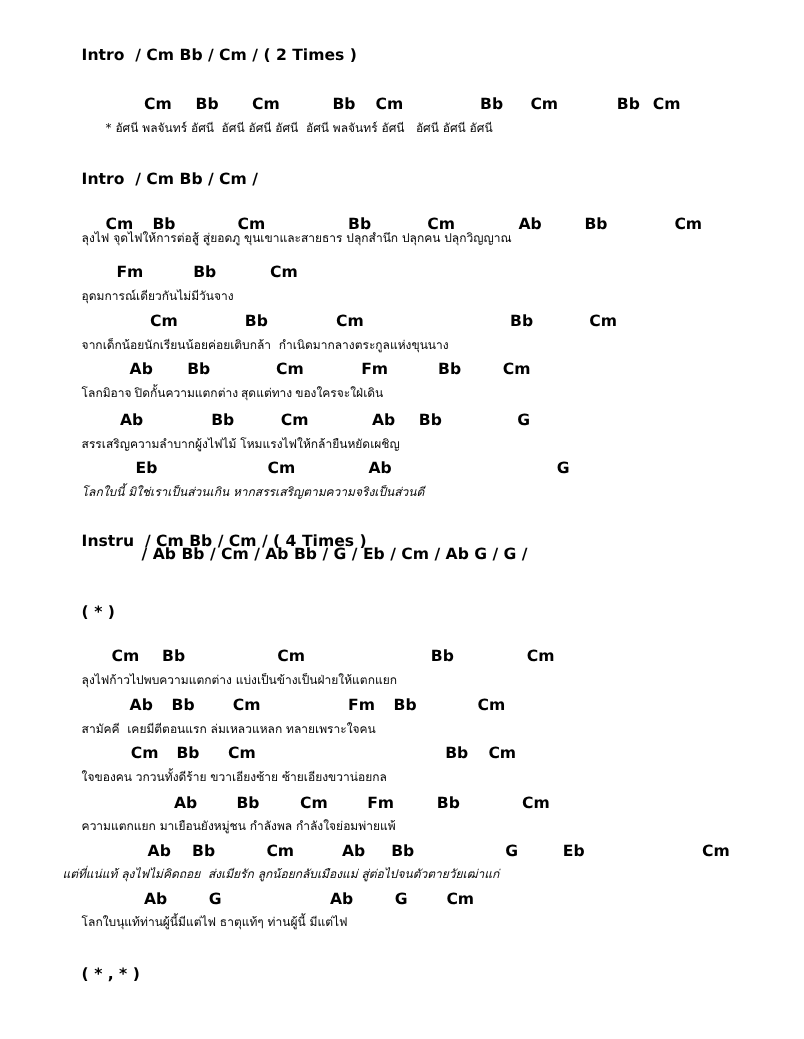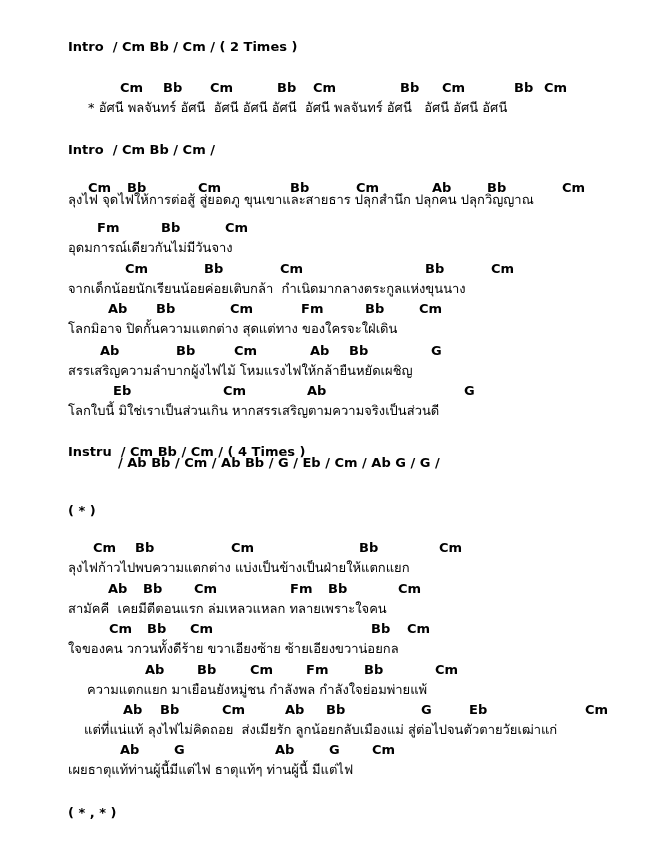--- a/index.html
+++ b/index.html
@@ -1,20 +1,20 @@
 <!DOCTYPE html>
 <html><head>
 <meta charset="utf-8">
 <style>
   html, body { margin:0; padding:0; background:#ffffff; }
   body { width:670px; height:866px; position:relative; overflow:hidden;
          font-family:"DejaVu Sans", sans-serif; color:#000; }
   .line { position:absolute; white-space:pre; font-size:13px; line-height:16px; }
   .hdr { font-weight:bold; left:68px; }
-  .lyric { font-size:13px; }
+  .lyric { font-size:10px; }
   .chord { position:absolute; font-weight:bold; font-size:13px; line-height:16px; white-space:pre; }
 </style>
 </head>
 <body>
 
 <div id="sheet">
   <div class="line hdr" style="top:39px">Intro  / Cm Bb / Cm / ( 2 Times )</div>
   <div id="chorus">
       <span class="chord" style="left: 120px; top: 80px;">Cm</span>
       <span class="chord" style="left: 163px; top: 80px;">Bb</span>
@@ -47,33 +47,33 @@
       <span class="chord" style="left: 280px; top: 261px;">Cm</span>
       <span class="chord" style="left: 425px; top: 261px;">Bb</span>
       <span class="chord" style="left: 491px; top: 261px;">Cm</span>
       <div class="line lyric" style="left: 68px; top: 281px;">จากเด็กน้อยนักเรียนน้อยค่อยเติบกล้า  กำเนิดมากลางตระกูลแห่งขุนนาง</div>
       <span class="chord" style="left: 108px; top: 301px;">Ab</span>
       <span class="chord" style="left: 156px; top: 301px;">Bb</span>
       <span class="chord" style="left: 230px; top: 301px;">Cm</span>
       <span class="chord" style="left: 301px; top: 301px;">Fm</span>
       <span class="chord" style="left: 365px; top: 301px;">Bb</span>
       <span class="chord" style="left: 419px; top: 301px;">Cm</span>
-      <div class="line lyric" style="left: 68px; top: 321px;">โลกมิอาจ ปิดกั้นความแตกต่าง สุดแต่ทาง ของใครจะใฝ่เดิน</div>
+      <div class="line lyric" style="left: 68px; top: 321px; font-family: Liberation Serif, serif;">โลกมิอาจ ปิดกั้นความแตกต่าง สุดแต่ทาง ของใครจะใฝ่เดิน</div>
       <span class="chord" style="left: 100px; top: 343px;">Ab</span>
       <span class="chord" style="left: 176px; top: 343px;">Bb</span>
       <span class="chord" style="left: 234px; top: 343px;">Cm</span>
       <span class="chord" style="left: 310px; top: 343px;">Ab</span>
       <span class="chord" style="left: 349px; top: 343px;">Bb</span>
       <span class="chord" style="left: 431px; top: 343px;">G</span>
       <div class="line lyric" style="left: 68px; top: 363px;">สรรเสริญความลำบากผู้งไฟไม้ โหมแรงไฟให้กล้ายืนหยัดเผชิญ</div>
       <span class="chord" style="left: 113px; top: 383px;">Eb</span>
       <span class="chord" style="left: 223px; top: 383px;">Cm</span>
       <span class="chord" style="left: 307px; top: 383px;">Ab</span>
       <span class="chord" style="left: 464px; top: 383px;">G</span>
-      <div class="line lyric" style="left: 68px; top: 403px;">โลกใบนี้ มิใช่เราเป็นส่วนเกิน หากสรรเสริญตามความจริงเป็นส่วนดี</div>
+      <div class="line lyric" style="left: 68px; top: 403px; font-style: italic;">โลกใบนี้ มิใช่เราเป็นส่วนเกิน หากสรรเสริญตามความจริงเป็นส่วนดี</div>
       <span class="chord" style="left: 93px; top: 540px;">Cm</span>
       <span class="chord" style="left: 135px; top: 540px;">Bb</span>
       <span class="chord" style="left: 231px; top: 540px;">Cm</span>
       <span class="chord" style="left: 359px; top: 540px;">Bb</span>
       <span class="chord" style="left: 439px; top: 540px;">Cm</span>
       <div class="line lyric" style="left: 68px; top: 560px;">ลุงไฟก้าวไปพบความแตกต่าง แบ่งเป็นข้างเป็นฝ่ายให้แตกแยก</div>
       <span class="chord" style="left: 108px; top: 581px;">Ab</span>
       <span class="chord" style="left: 143px; top: 581px;">Bb</span>
       <span class="chord" style="left: 194px; top: 581px;">Cm</span>
       <span class="chord" style="left: 290px; top: 581px;">Fm</span>
@@ -85,34 +85,34 @@
       <span class="chord" style="left: 190px; top: 621px;">Cm</span>
       <span class="chord" style="left: 371px; top: 621px;">Bb</span>
       <span class="chord" style="left: 407px; top: 621px;">Cm</span>
       <div class="line lyric" style="left: 68px; top: 641px;">ใจของคน วกวนทั้งดีร้าย ขวาเอียงซ้าย ซ้ายเอียงขวาน่อยกล</div>
       <span class="chord" style="left: 145px; top: 662px;">Ab</span>
       <span class="chord" style="left: 197px; top: 662px;">Bb</span>
       <span class="chord" style="left: 250px; top: 662px;">Cm</span>
       <span class="chord" style="left: 306px; top: 662px;">Fm</span>
       <span class="chord" style="left: 364px; top: 662px;">Bb</span>
       <span class="chord" style="left: 435px; top: 662px;">Cm</span>
-      <div class="line lyric" style="left: 68px; top: 682px; margin-left: 19px;">ความแตกแยก มาเยือนยังหมู่ชน กำลังพล กำลังใจย่อมพ่ายแพ้</div>
+      <div class="line lyric" style="left: 68px; top: 682px;">ความแตกแยก มาเยือนยังหมู่ชน กำลังพล กำลังใจย่อมพ่ายแพ้</div>
       <span class="chord" style="left: 123px; top: 702px;">Ab</span>
       <span class="chord" style="left: 160px; top: 702px;">Bb</span>
       <span class="chord" style="left: 222px; top: 702px;">Cm</span>
       <span class="chord" style="left: 285px; top: 702px;">Ab</span>
       <span class="chord" style="left: 326px; top: 702px;">Bb</span>
       <span class="chord" style="left: 421px; top: 702px;">G</span>
       <span class="chord" style="left: 469px; top: 702px;">Eb</span>
       <span class="chord" style="left: 585px; top: 702px;">Cm</span>
-      <div class="line lyric" style="left: 84px; top: 722px;">แต่ที่แน่แท้ ลุงไฟไม่คิดถอย  ส่งเมียรัก ลูกน้อยกลับเมืองแม่ สู่ต่อไปจนตัวตายวัยเฒ่าแก่</div>
+      <div class="line lyric" style="left: 52px; top: 722px; font-style: italic;">แต่ที่แน่แท้ ลุงไฟไม่คิดถอย  ส่งเมียรัก ลูกน้อยกลับเมืองแม่ สู่ต่อไปจนตัวตายวัยเฒ่าแก่</div>
       <span class="chord" style="left: 120px; top: 742px;">Ab</span>
       <span class="chord" style="left: 174px; top: 742px;">G</span>
       <span class="chord" style="left: 275px; top: 742px;">Ab</span>
       <span class="chord" style="left: 329px; top: 742px;">G</span>
       <span class="chord" style="left: 372px; top: 742px;">Cm</span>
-      <div class="line lyric" style="left: 68px; top: 762px;">เผยธาตุแท้ท่านผู้นี้มีแต่ไฟ ธาตุแท้ๆ ท่านผู้นี้ มีแต่ไฟ</div>
+      <div class="line lyric" style="left: 68px; top: 762px;">โลกใบนุแท้ท่านผู้นี้มีแต่ไฟ ธาตุแท้ๆ ท่านผู้นี้ มีแต่ไฟ</div>
     </div>
   <div class="line hdr" style="top:444px">Instru  / Cm Bb / Cm / ( 4 Times )</div>
   <div class="line hdr" style="top:455px;left:118px">/ Ab Bb / Cm / Ab Bb / G / Eb / Cm / Ab G / G /</div>
   <div class="line hdr" style="top:503px">( * )</div>
   <div class="line hdr" style="top:805px">( * , * )</div>
 </div>
 
 </body></html>

